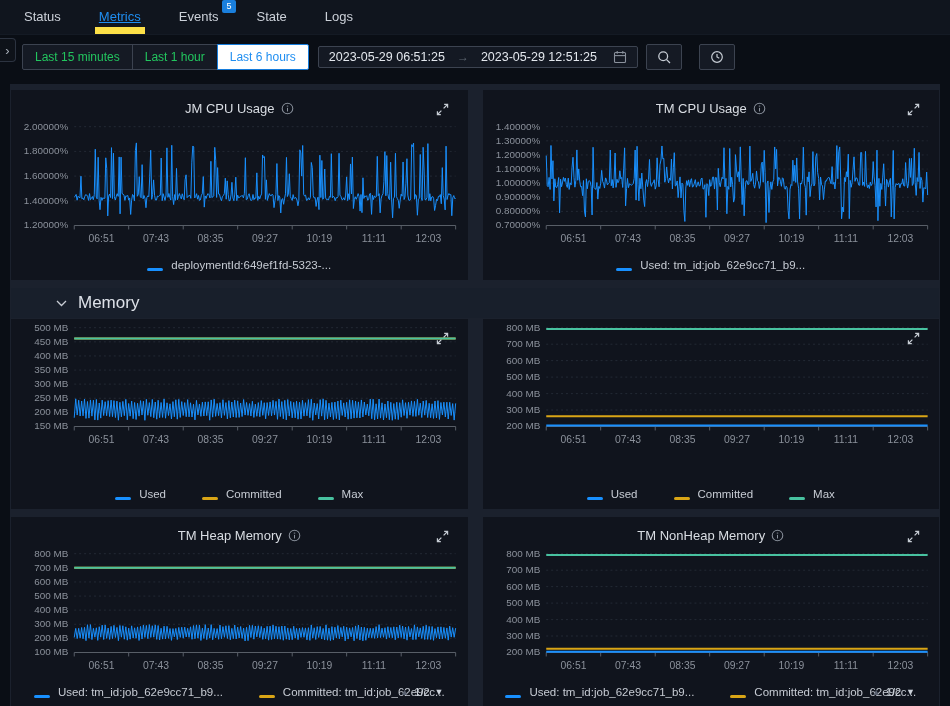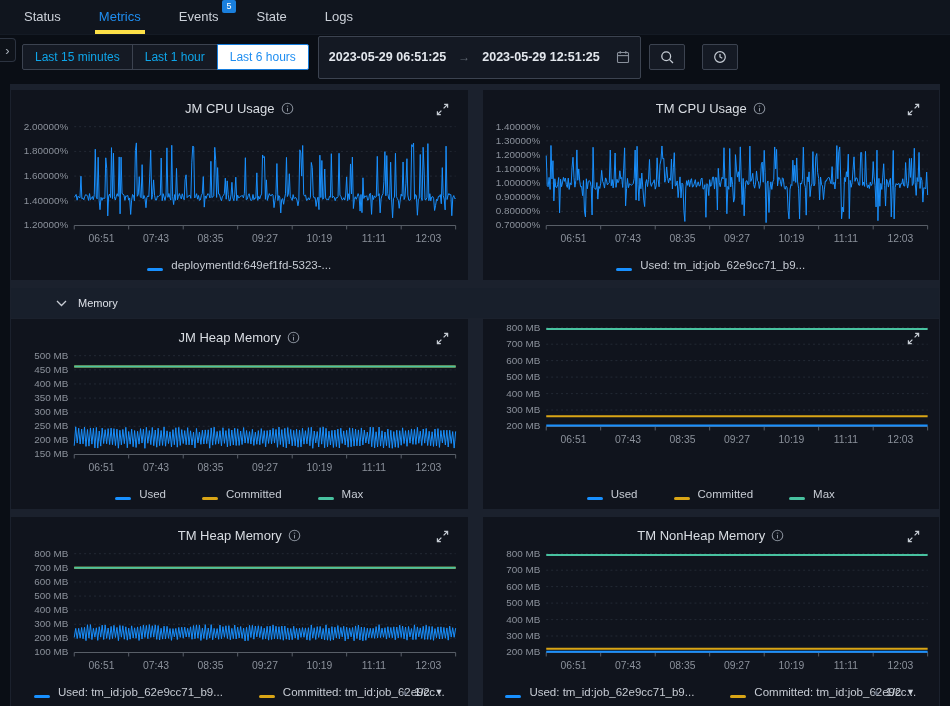--- a/index.html
+++ b/index.html
@@ -2,49 +2,49 @@
 <html><head>
 <meta charset="utf-8">
 <style>
   html,body{margin:0;padding:0;background:#0a0e15;}
   .page{width:950px;height:706px;position:relative;overflow:hidden;background:#0a0e15;
         font-family:"Liberation Sans",sans-serif;color:#cfd4db;}
   
   .tabbar{height:35px;background:#10151e;display:flex;align-items:stretch;padding-left:20px;
           border-bottom:1px solid #141a24;box-sizing:border-box;}
   .tab{position:relative;margin-right:30px;padding:9px 4px 0;font-size:13px;color:#ccd1d9;cursor:pointer;}
-  .tab.active{color:#1f8ef1;border-bottom:4px solid #fde047;}
+  .tab.active{color:#1f8ef1;border-bottom:7px solid #fde047;text-decoration:underline;}
   .badge{position:absolute;top:0px;right:-13px;background:#1a7fdd;color:#fff;font-size:9px;
          line-height:1;padding:2px 4px;border-radius:2px;}
   
   .toolbar{position:relative;height:26px;margin-top:9px;padding-left:22px;display:flex;align-items:center;}
   .handle{position:absolute;left:0;top:-6px;width:15px;height:22px;background:#0e1219;
           border:1px solid #2c3340;border-left:none;border-radius:0 4px 4px 0;
           display:flex;align-items:center;justify-content:center;color:#aab1bb;font-size:13px;cursor:pointer;}
   .rgroup{display:flex;}
   .rbtn{height:26px;box-sizing:border-box;padding:0 12px;background:#151a24;border:1px solid #3c4350;
-        color:#0ea5e9;font-size:12px;margin-left:-1px;cursor:pointer;display:flex;align-items:center;}
+        color:#22c55e;font-size:12px;margin-left:-1px;cursor:pointer;display:flex;align-items:center;}
   .rbtn:first-child{border-radius:2px 0 0 2px;margin-left:0;}
   .rbtn:last-child{border-radius:0 2px 2px 0;}
   .rbtn.sel{color:#1f8ef1;border-color:#177ddc;position:relative;z-index:2;background:#ffffff;}
-  .dater{display:flex;align-items:center;height:43px;box-sizing:border-box;border:1px solid #3c4350;
+  .dater{display:flex;align-items:center;height:22px;box-sizing:border-box;border:1px solid #3c4350;
          background:#141923;border-radius:2px;padding:0 10px;margin-left:9px;font-size:12.5px;
-         color:#e3e7ed;cursor:pointer;font-weight:bold;}
+         color:#e3e7ed;cursor:pointer;}
   .dater .arr{color:#5f6671;margin:0 12px;font-size:12px;}
   .dater svg{margin-left:16px;}
   .iconbtn{width:36px;height:26px;box-sizing:border-box;background:#151a24;border:1px solid #3c4350;
            border-radius:2px;display:flex;align-items:center;justify-content:center;cursor:pointer;}
   .iconbtn.search{margin-left:8px;}
   .iconbtn.refresh{margin-left:17px;}
   
   .panels{margin:14px 10px 0;background:#1b212d;padding:6px 1px 1px;}
   .chart-row{display:grid;grid-template-columns:1fr 1fr;gap:15px;margin-bottom:8px;}
   .cell{background:#10141d;height:190px;position:relative;overflow:hidden;}
   .sec{height:30px;background:#181f2b;display:flex;align-items:center;gap:11px;padding-left:45px;
-       color:#dde1e8;font-size:11px;margin-bottom:1px;cursor:pointer;}
+       color:#dde1e8;font-size:17px;margin-bottom:1px;cursor:pointer;}
   .ct{display:flex;justify-content:center;align-items:center;gap:6px;height:20px;margin-top:8px;
       font-size:13px;color:#d9dde3;}
   .expand{position:absolute;top:13px;right:19px;cursor:pointer;line-height:0;}
   .info{line-height:0;cursor:pointer;}
   .csvg{display:block;width:100%;height:134px;}
   .yt{fill:#8b919b;font-size:10px;font-family:"Liberation Sans",sans-serif;}
   .xt{fill:#8b919b;font-size:10.5px;font-family:"Liberation Sans",sans-serif;}
   .legend{position:absolute;bottom:9px;left:0;right:0;display:flex;justify-content:center;gap:36px;
           font-size:11.5px;color:#c6cbd3;align-items:center;}
   .litem{display:flex;align-items:flex-end;gap:8px;cursor:pointer;}
@@ -212,28 +212,20 @@
         </div>
       </div>
       <div class="sec">
         <span class="info"><svg width="11" height="7" viewBox="0 0 11 7" fill="none" stroke="#c8cdd4" stroke-width="1.3">
             <polyline points="1,1 5.5,5.5 10,1"></polyline>
           </svg></span>
         <span>Memory</span>
       </div>
       <div class="chart-row">
         <div class="cell">
-          <div class="ct">
-            <span>JM Heap Memory</span>
-            <span class="info"><svg width="13" height="13" viewBox="0 0 14 14" fill="none" stroke="#8a919c" stroke-width="1.1">
-                <circle cx="7" cy="7" r="5.7"></circle>
-                <line x1="7" y1="6.3" x2="7" y2="10.2"></line>
-                <line x1="7" y1="3.9" x2="7" y2="4.9" stroke-width="1.6"></line>
-              </svg></span>
-          </div>
           <span class="expand"><svg width="13" height="13" viewBox="0 0 14 14" fill="none" stroke="#c6ccd4" stroke-width="1.3">
               <path d="M8.2 5.8 L12.4 1.6 M8.8 1.5 H12.5 V5.2"></path>
               <path d="M5.8 8.2 L1.6 12.4 M1.5 8.8 V12.5 H5.2"></path>
             </svg></span>
           <svg class="csvg" viewBox="0 0 462 134">
             <line x1="64" y1="8.0" x2="450" y2="8.0" stroke="#242a35" stroke-dasharray="2 3"></line>
             <text class="yt" x="58" y="11.0" text-anchor="end">500 MB</text>
             <line x1="64" y1="22.3" x2="450" y2="22.3" stroke="#242a35" stroke-dasharray="2 3"></line>
             <text class="yt" x="58" y="25.3" text-anchor="end">450 MB</text>
             <line x1="64" y1="36.6" x2="450" y2="36.6" stroke="#242a35" stroke-dasharray="2 3"></line>

